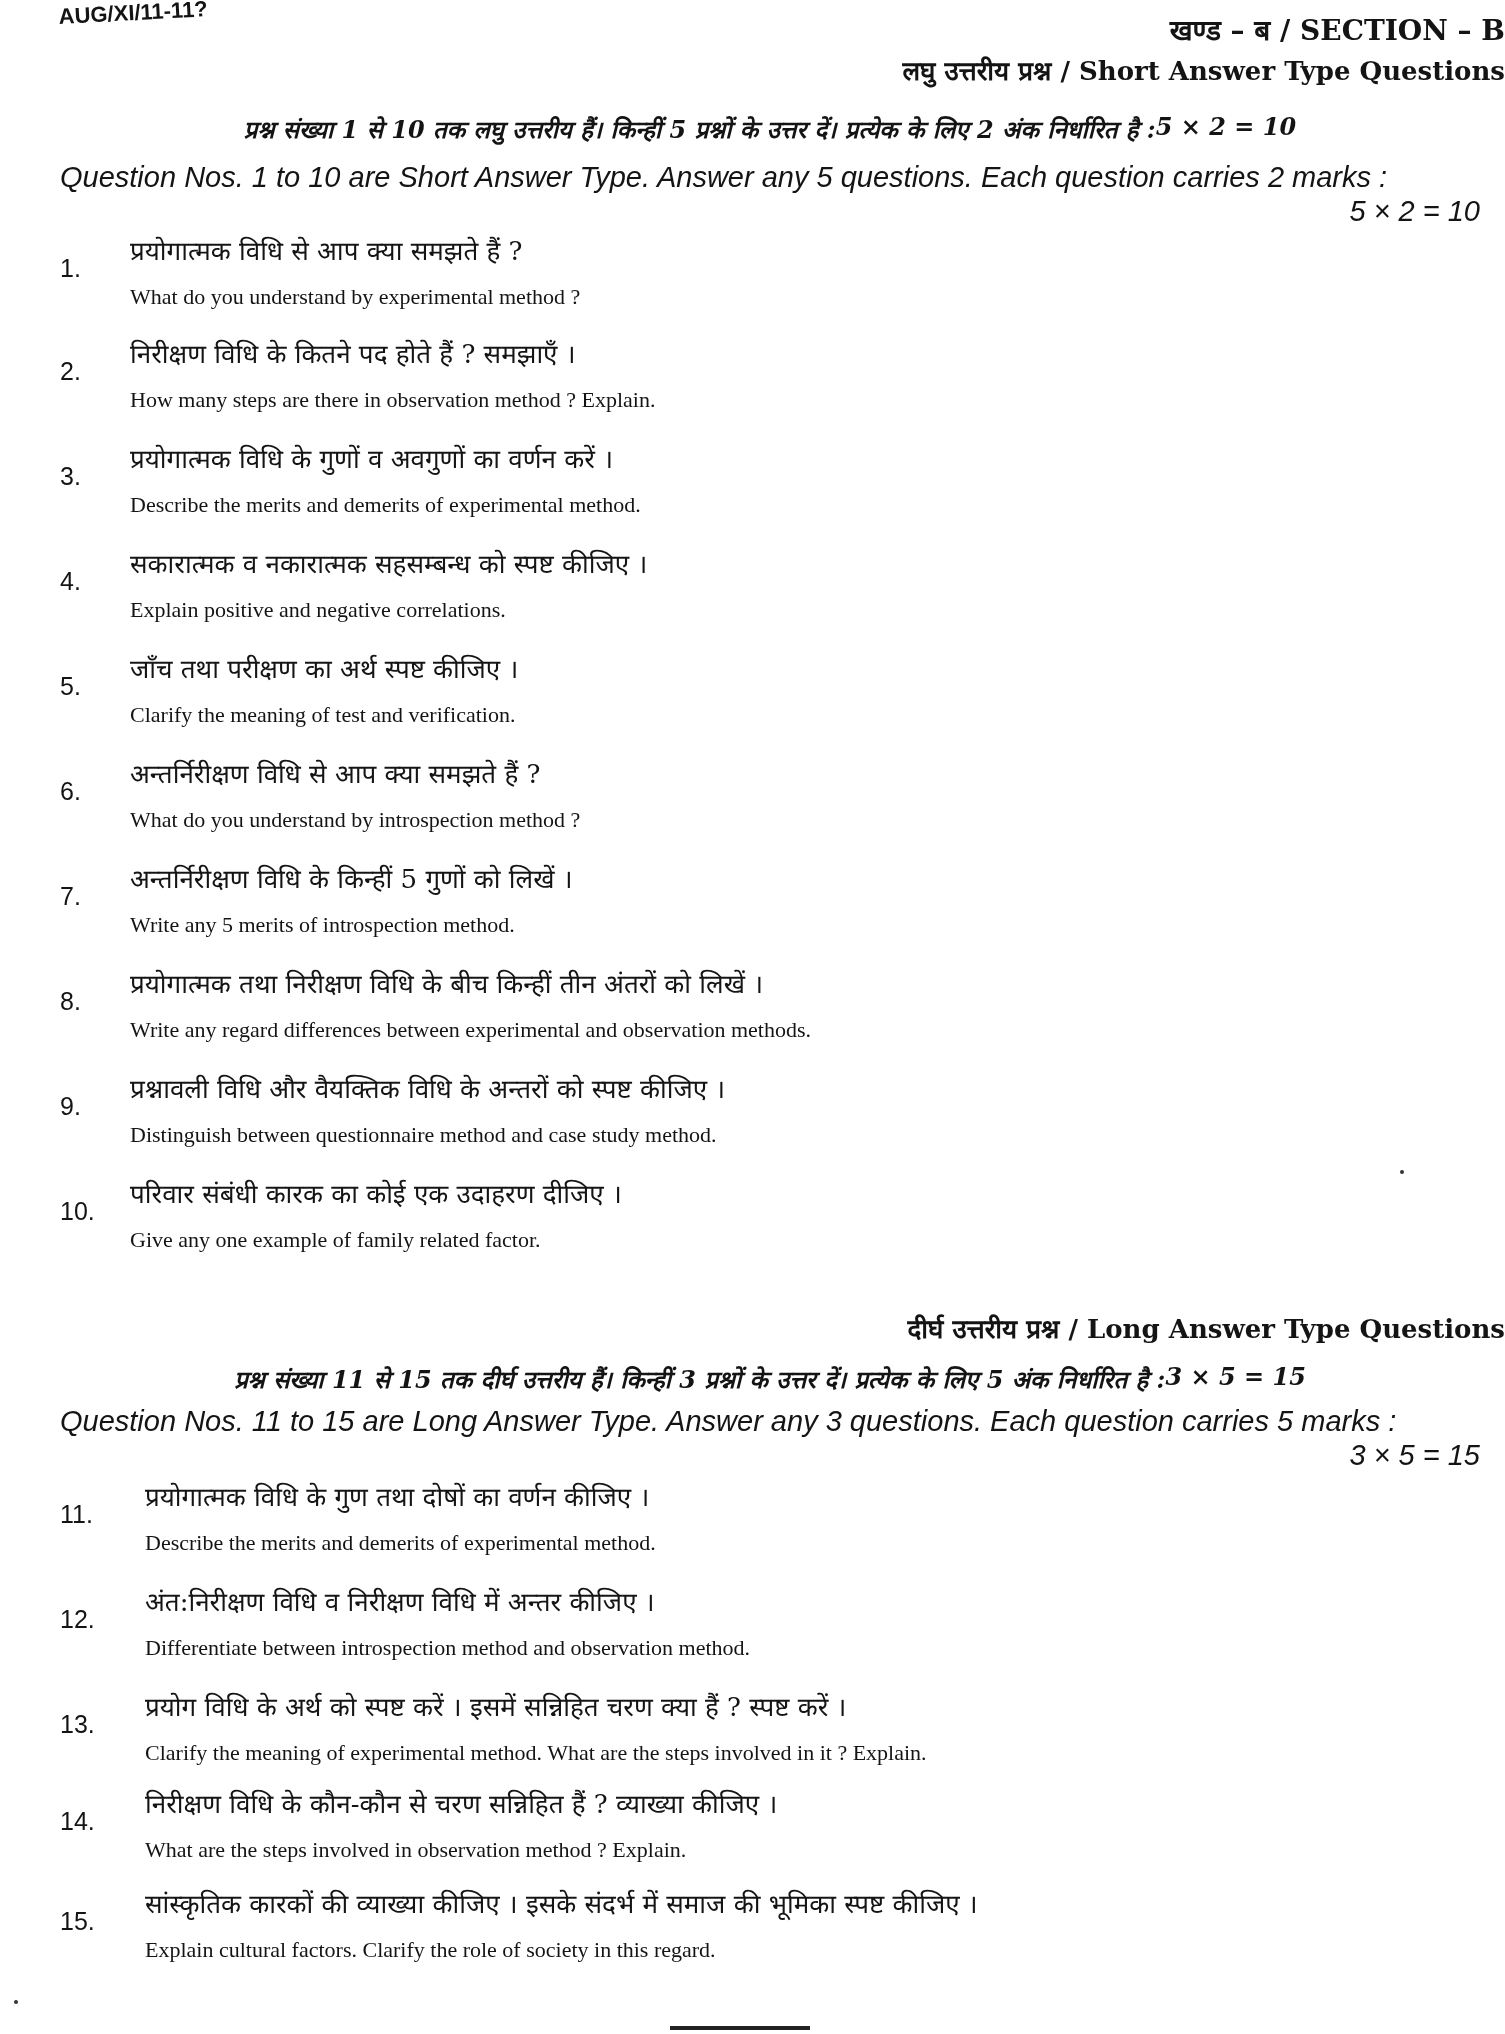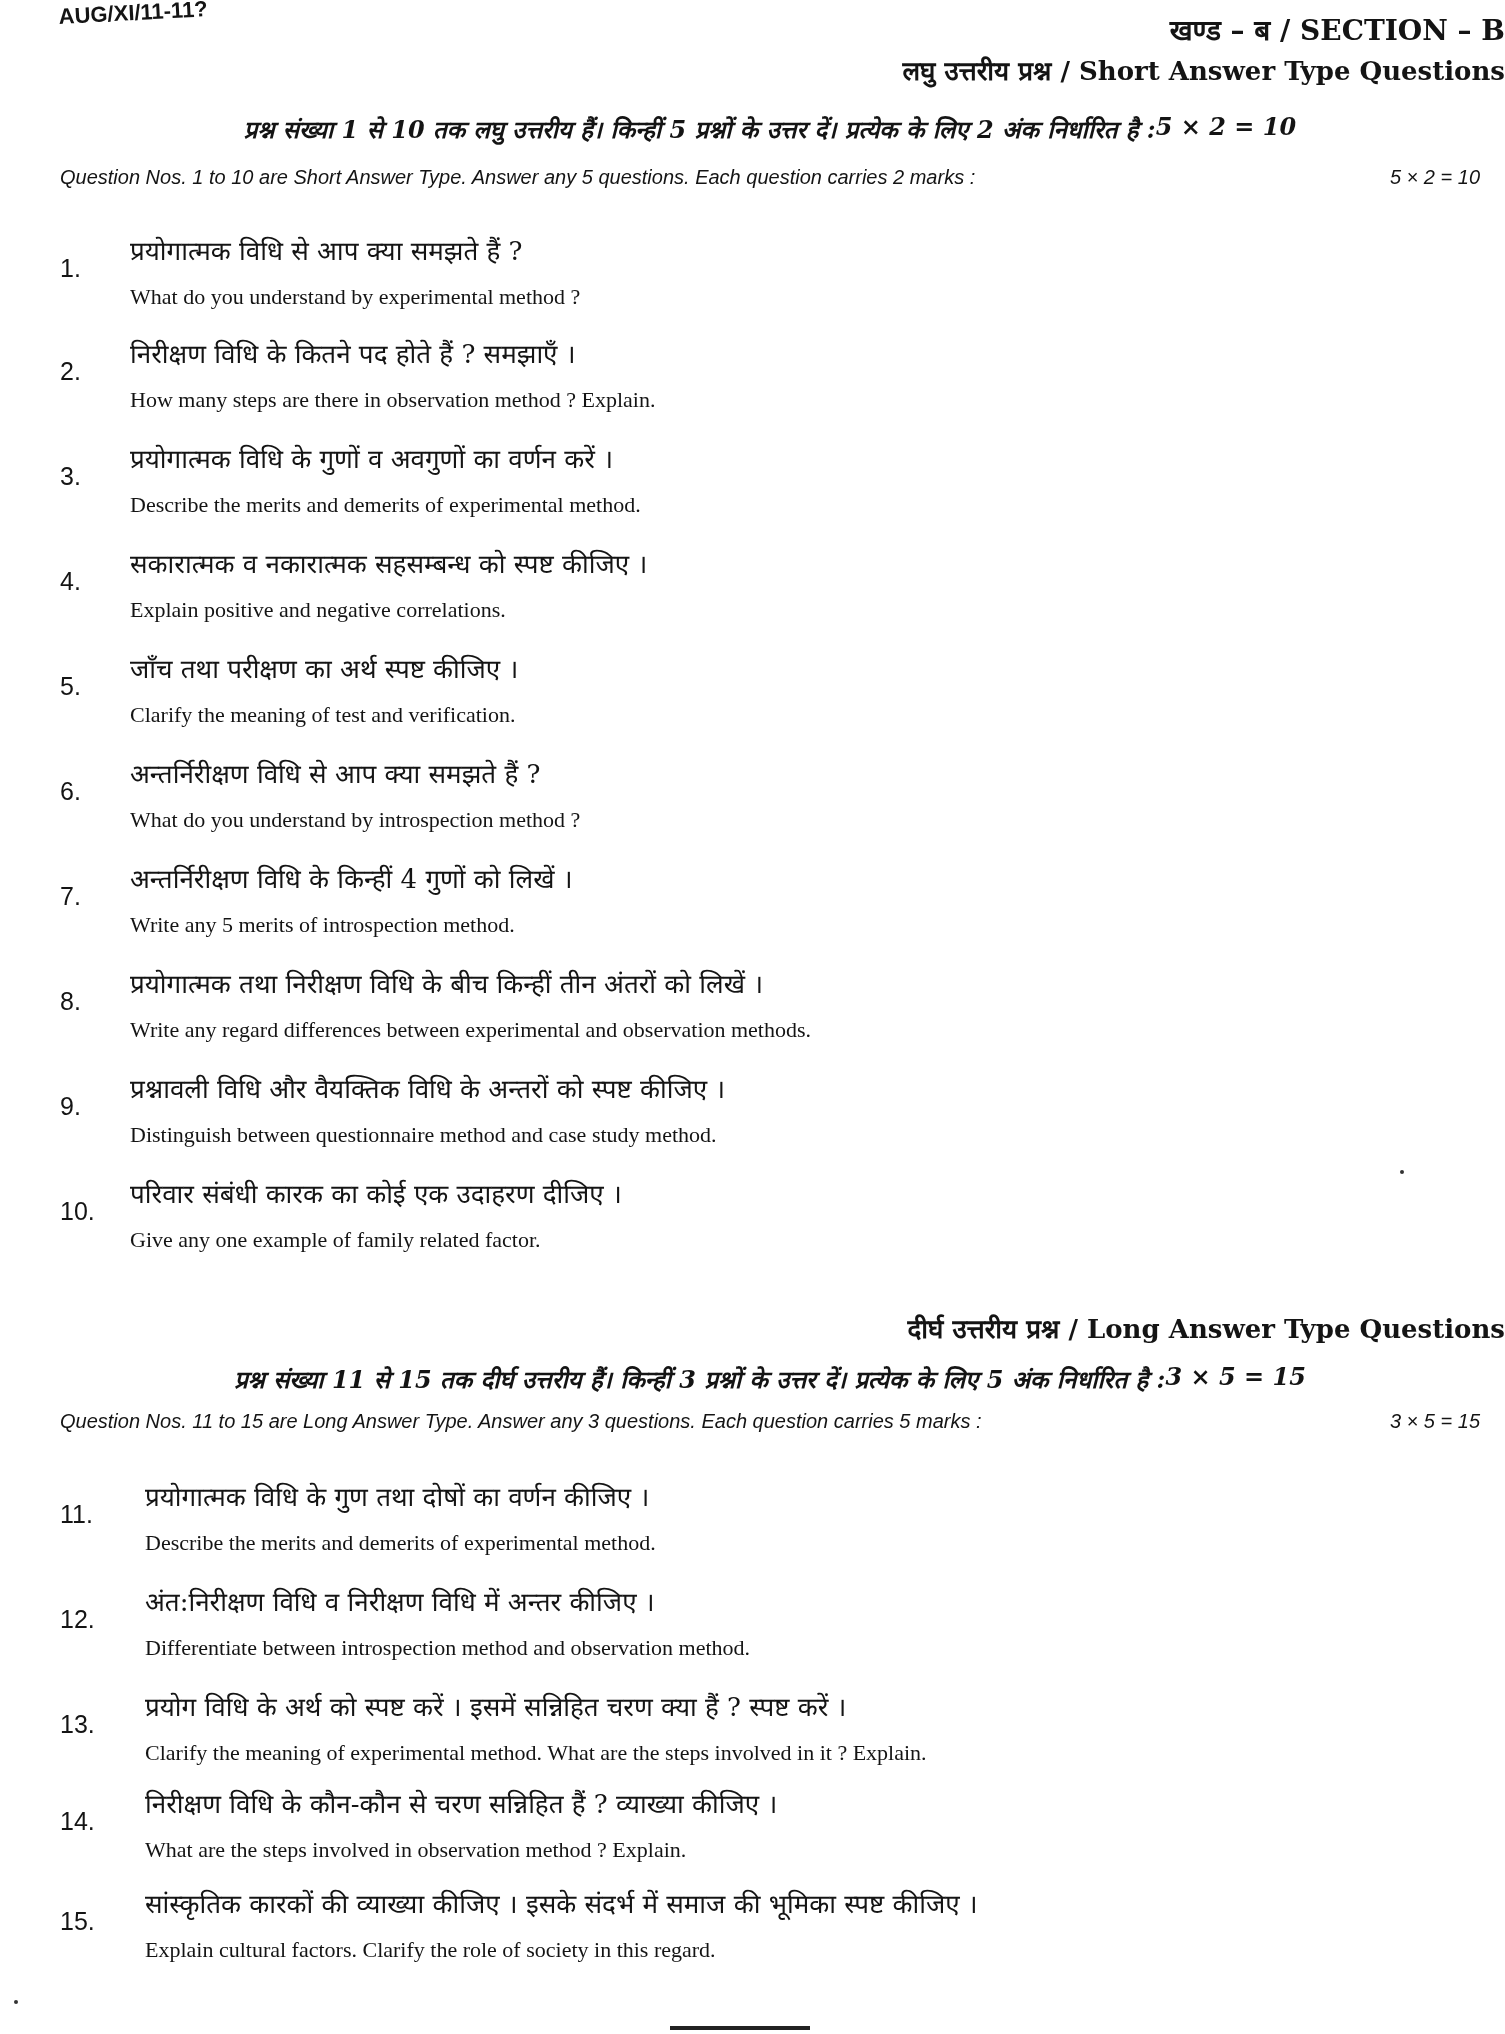--- a/index.html
+++ b/index.html
@@ -14,21 +14,21 @@
   }
   .center { position: absolute; left: 0; width: 1505px; text-align: right; }
   .section-title { top: 10px; font-weight: bold; font-size: 28px; }
   .sub-title { font-weight: bold; font-size: 26px; }
   .instr-hi {
     position: absolute; left: 60px; width: 1420px; font-size: 24px; font-weight: bold;
     font-style: italic; display: flex; justify-content: center;
   }
   .instr-en {
     position: absolute; left: 60px; width: 1420px; font-family: "Liberation Sans", sans-serif;
-    font-style: italic; font-size: 20px; line-height: 34px; text-align: justify;
+    font-style: italic; font-size: 29px; line-height: 34px; text-align: justify;
   }
   .instr-en .marks { float: right; font-style: italic; }
   .q { position: absolute; left: 60px; width: 1420px; }
   .q .num { position: absolute; left: 0; top: 22px; font-size: 25px; font-family: "Liberation Sans", sans-serif; }
   .q .hi { position: absolute; left: 70px; top: 0; font-size: 26px; white-space: nowrap; }
   .q .en { position: absolute; left: 70px; top: 52px; font-size: 22px; white-space: nowrap; font-family: "Liberation Serif", serif; }
   .q.wide .hi, .q.wide .en { left: 85px; }
   .rule { position: absolute; left: 670px; top: 2026px; width: 140px; height: 4px; background: #222; }
   .speck { position: absolute; width: 4px; height: 4px; background: #333; border-radius: 2px; }
 </style>
@@ -75,21 +75,21 @@
     <span class="hi">जाँच तथा परीक्षण का अर्थ स्पष्ट कीजिए ।</span>
     <span class="en">Clarify the meaning of test and verification.</span>
   </div>
   <div class="q" style="top:755px;">
     <span class="num">6.</span>
     <span class="hi">अन्तर्निरीक्षण विधि से आप क्या समझते हैं ?</span>
     <span class="en">What do you understand by introspection method ?</span>
   </div>
   <div class="q" style="top:860px;">
     <span class="num">7.</span>
-    <span class="hi">अन्तर्निरीक्षण विधि के किन्हीं 4 गुणों को लिखें ।</span>
+    <span class="hi">अन्तर्निरीक्षण विधि के किन्हीं 5 गुणों को लिखें ।</span>
     <span class="en">Write any 5 merits of introspection method.</span>
   </div>
   <div class="q" style="top:965px;">
     <span class="num">8.</span>
     <span class="hi">प्रयोगात्मक तथा निरीक्षण विधि के बीच किन्हीं तीन अंतरों को लिखें ।</span>
     <span class="en">Write any regard differences between experimental and observation methods.</span>
   </div>
   <div class="q" style="top:1070px;">
     <span class="num">9.</span>
     <span class="hi">प्रश्नावली विधि और वैयक्तिक विधि के अन्तरों को स्पष्ट कीजिए ।</span>

